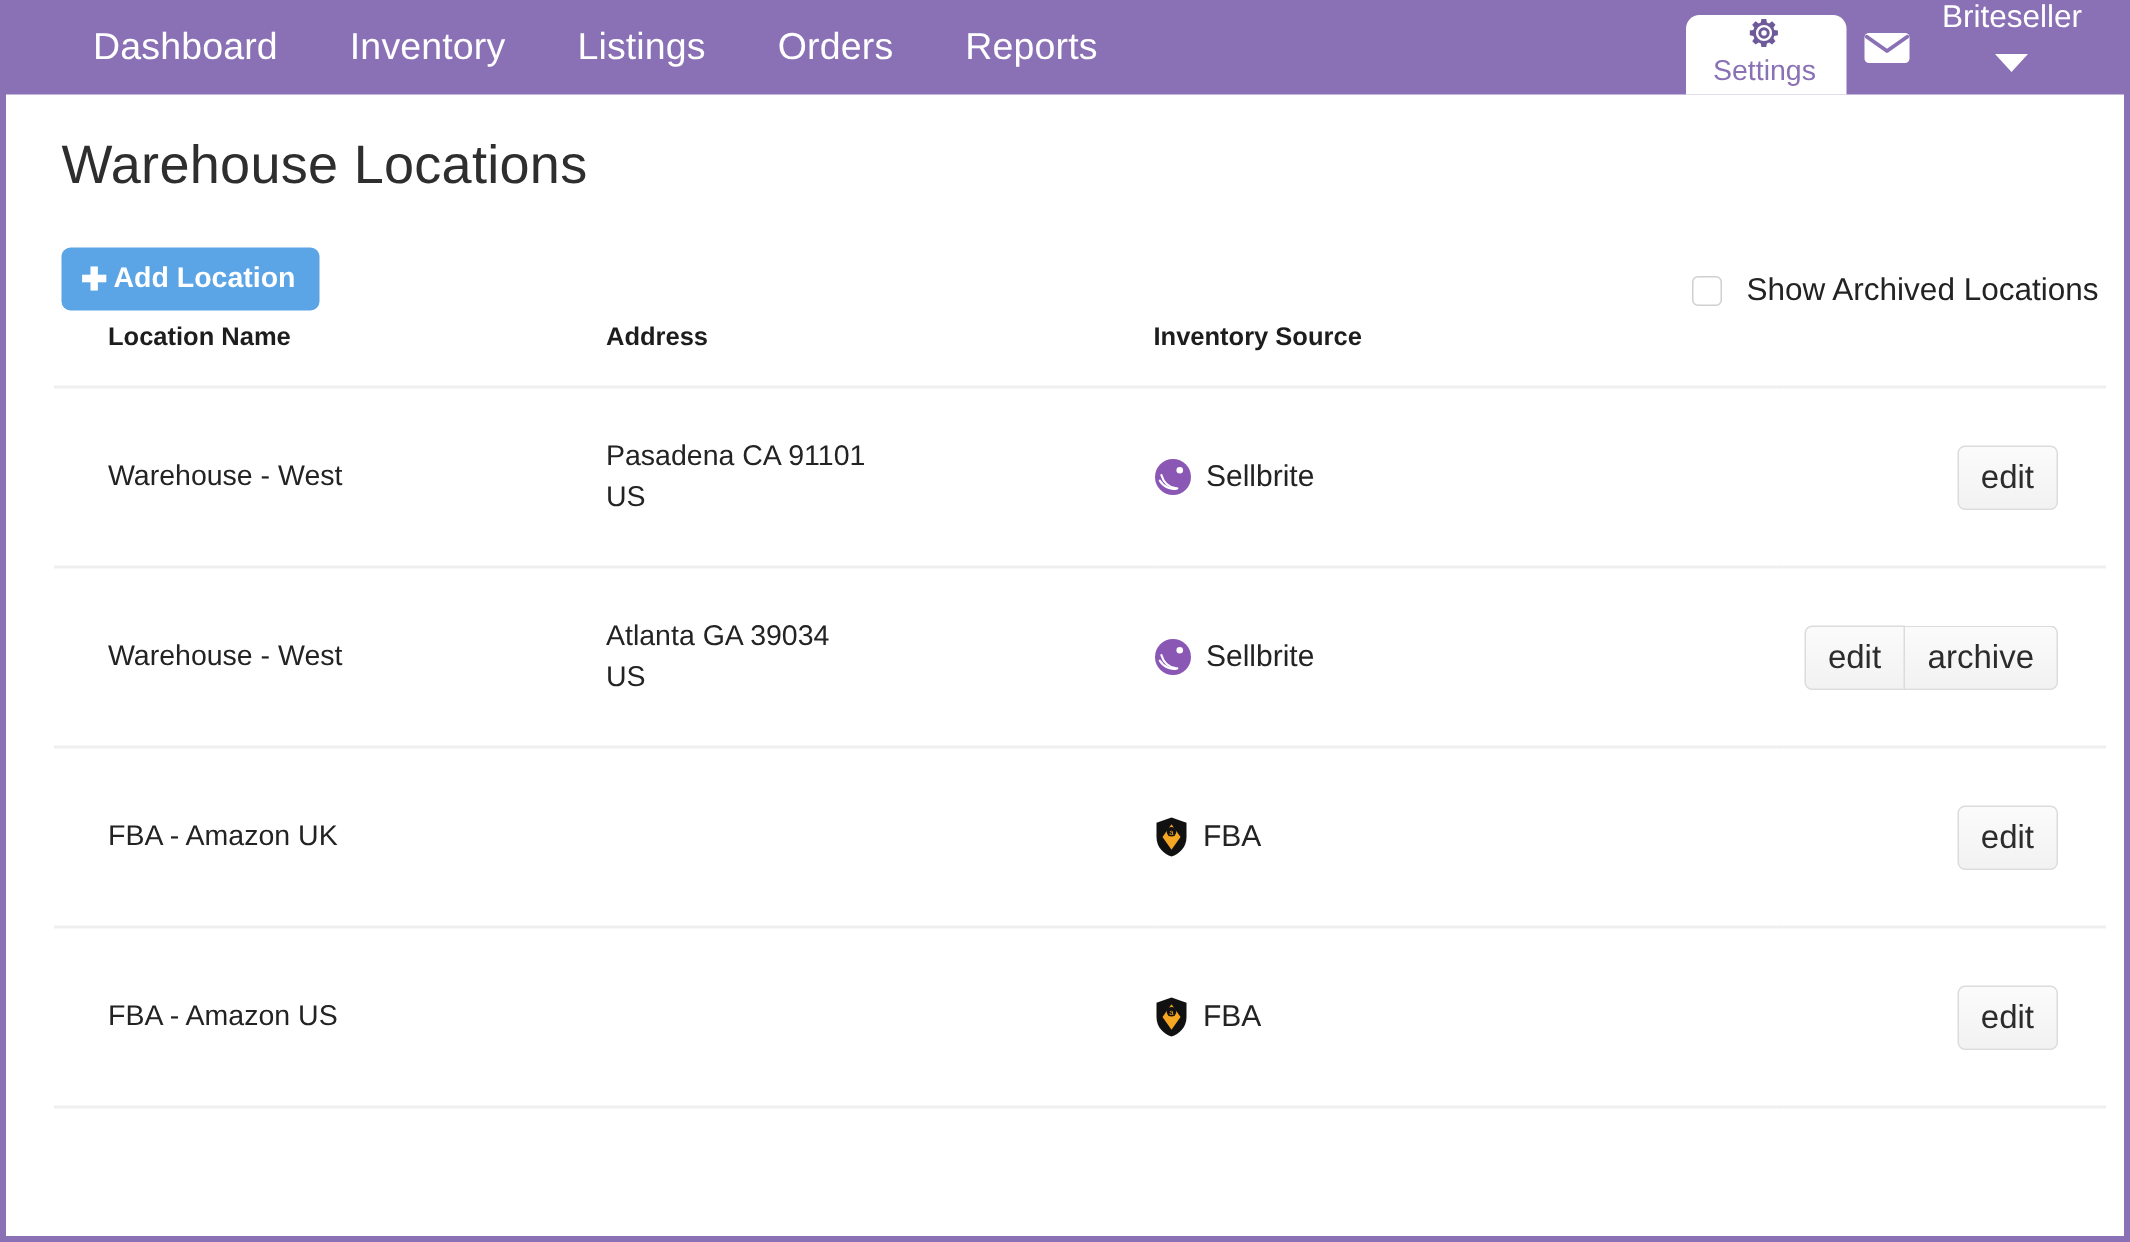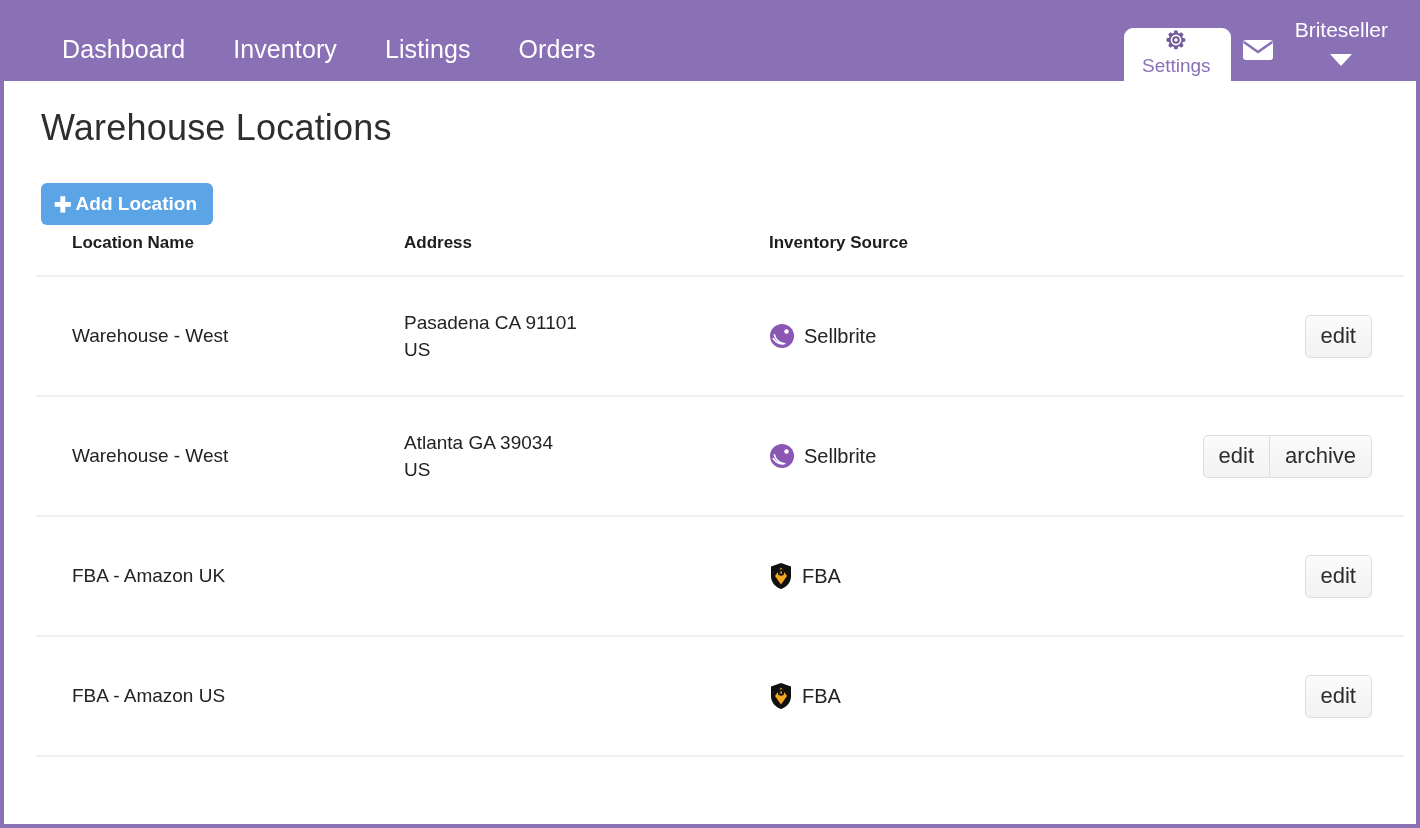--- a/index.html
+++ b/index.html
@@ -18,21 +18,21 @@
     background: #ffffff;
     border-left: 4px solid #8a70b5;
     border-right: 4px solid #8a70b5;
     border-bottom: 4px solid #8a70b5;
     overflow: hidden;
   }
 
   
   #topnav {
     position: relative;
-    height: 81px;
+    height: 63px;
     background: #8a70b5;
     display: flex;
     align-items: flex-end;
     margin: 0 -4px;          
     padding: 0 0 0 0;
   }
   .nav-left {
     display: flex;
     align-items: center;
     height: 63px;
@@ -199,20 +199,21 @@
 
 <div id="page">
 
   <div id="topnav">
 
     <div class="nav-left">
       <span class="nav-link">Dashboard</span>
       <span class="nav-link">Inventory</span>
       <span class="nav-link">Listings</span>
       <span class="nav-link">Orders</span>
+      <span class="nav-link">Reports</span>
     </div>
 
     <div class="nav-right">
 
       <div class="settings-tab">
         <svg class="gear" viewBox="0 0 24 24">
           <path fill="#6f5a99" d="M12 8.2a3.8 3.8 0 100 7.6 3.8 3.8 0 000-7.6zm0 5.6a1.8 1.8 0 110-3.6 1.8 1.8 0 010 3.6z"></path>
           <path fill="#6f5a99" d="M21.3 13.6l-.02-3.2-2.4-.45a7 7 0 00-.6-1.45l1.38-2L17.4 4.2l-2 1.4a7 7 0 00-1.45-.6L13.5 2.6h-3.2l-.45 2.4c-.5.14-.99.35-1.44.6l-2-1.4-2.26 2.27 1.38 2c-.25.46-.45.95-.6 1.45l-2.4.45v3.2l2.4.45c.15.5.35.99.6 1.45l-1.38 2 2.26 2.27 2-1.4c.45.25.94.46 1.44.6l.45 2.4h3.2l.45-2.4c.5-.14.99-.35 1.45-.6l2 1.4 2.26-2.27-1.38-2c.25-.46.45-.95.6-1.45l2.4-.45zM12 17.4A5.4 5.4 0 1117.4 12 5.41 5.41 0 0112 17.4z"></path>
         </svg>
         <span class="settings-label">Settings</span>
@@ -237,20 +238,24 @@
 
     <h1 id="page-title">Warehouse Locations</h1>
 
     <div class="toolbar">
 
       <button class="add-btn">
         <span class="plus">✚</span>
         <span>Add Location</span>
       </button>
 
+      <div class="archive-toggle">
+        <span class="cb"></span>
+        <span class="archive-label">Show Archived Locations</span>
+      </div>
 
     </div>
 
     <table class="loc-table">
       <thead>
         <tr>
           <th class="c-name">Location Name</th>
           <th class="c-addr">Address</th>
           <th class="c-src">Inventory Source</th>
           <th class="c-act"></th>

